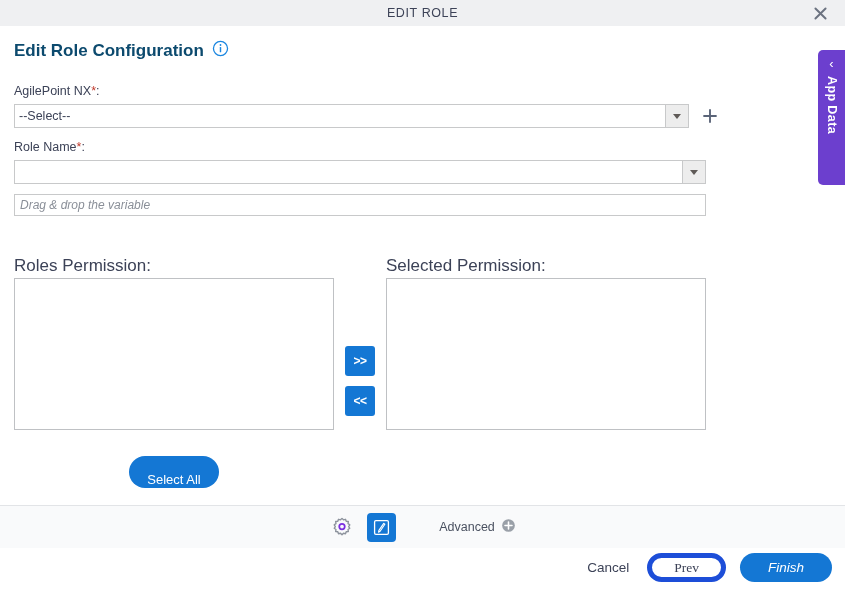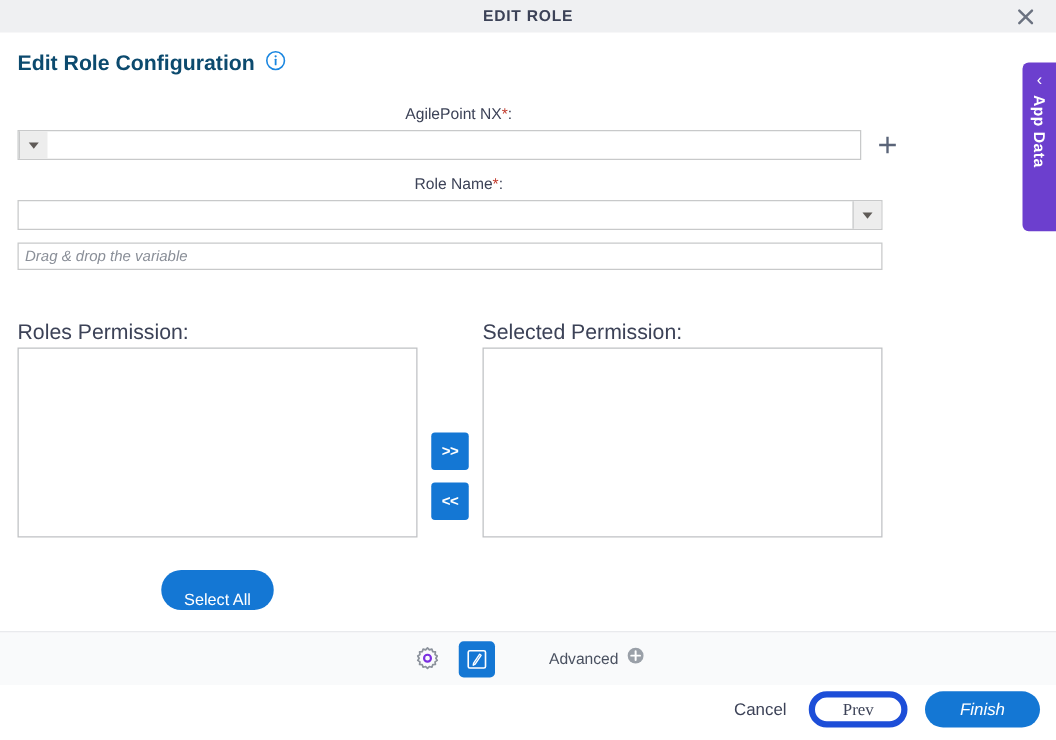--- a/index.html
+++ b/index.html
@@ -25,21 +25,21 @@
     width: 845px; height: 26px;
     background: #eff0f2;
     display: flex;
     align-items: center;
     justify-content: center;
   }
   .titlebar-text {
     font-size: 12.5px;
     letter-spacing: 0.6px;
     color: #3c4257;
-    font-weight: 700;
+    font-weight: 400;
   }
   .close-btn {
     position: absolute;
     right: 8px; top: 0;
     width: 34px; height: 26px;
     display: flex; align-items: center; justify-content: center;
     cursor: pointer;
     color: #6b7280;
   }
   .close-btn svg { display: block; }
@@ -63,21 +63,20 @@
   .form {
     position: absolute;
     left: 14px; top: 84px;
     width: 706px;
   }
   .field-label {
     font-size: 12.5px;
     color: #3c4257;
     margin-bottom: 5px;
     line-height: 1.2;
-    text-align: center;
   }
   .req { color: #c0392b; }
 
   .row { display: flex; align-items: center; }
 
   .select-wrap {
     display: flex;
     height: 24px;
     width: 692px;
     border: 1px solid #c8c9ca;
@@ -352,20 +351,21 @@
   </div>
 
   <div class="form">
 
     
     <div class="field-label">
       <span>AgilePoint NX</span><span class="req">*</span><span>:</span>
     </div>
     <div class="row">
       <div class="select-wrap">
+        <div class="select-text">--Select--</div>
         <div class="select-arrow">
           <span class="caret"></span>
         </div>
       </div>
       <div class="plus-btn">
         <svg width="18" height="18" viewBox="0 0 20 20" aria-hidden="true">
           <path d="M10 2.6 V17.4 M2.6 10 H17.4" stroke="#5a6478" stroke-width="2.1" stroke-linecap="butt"></path>
         </svg>
       </div>
     </div>

